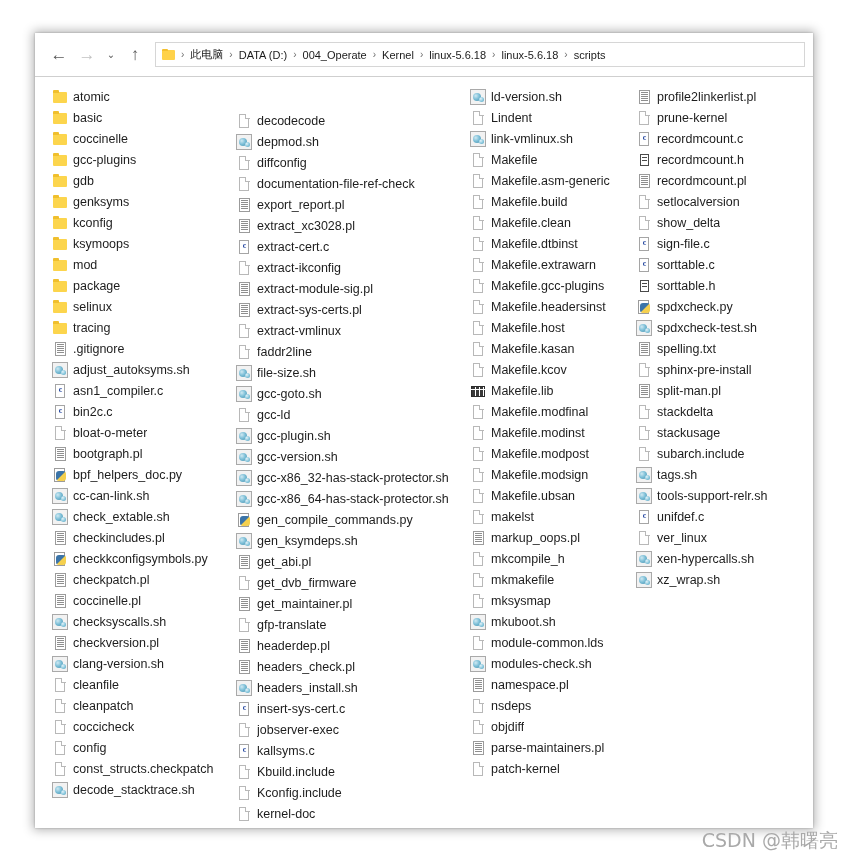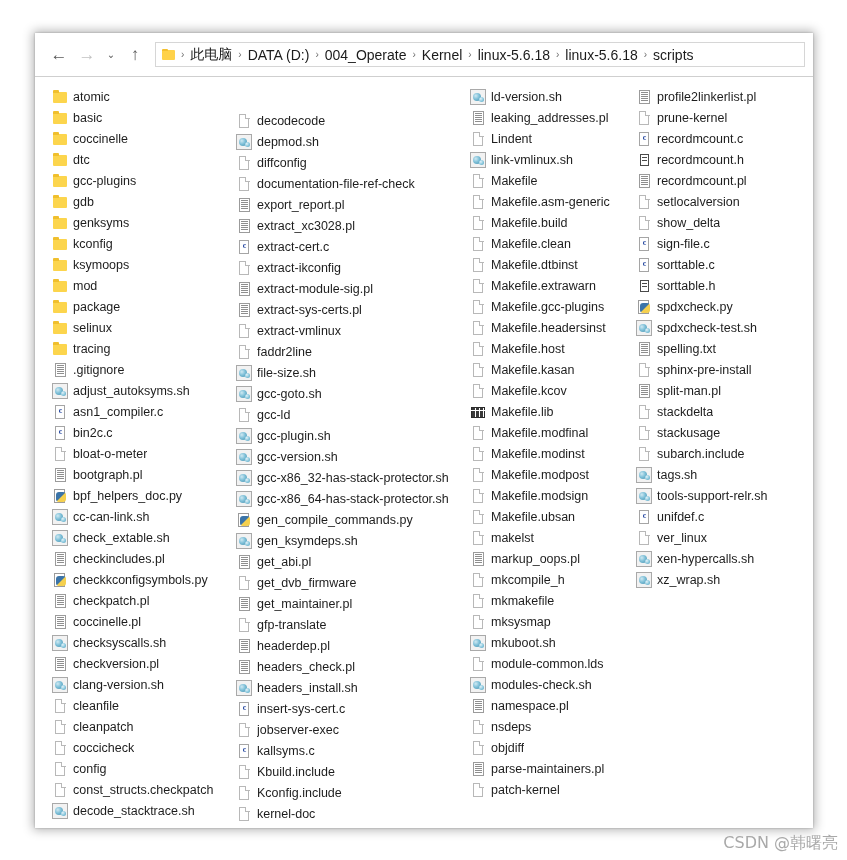--- a/index.html
+++ b/index.html
@@ -56,21 +56,21 @@
   .crumb-folder::before{
     content:"";position:absolute;left:0;top:1px;
     width:13px;height:10px;background:#ffd24a;
     border-radius:0 1px 1px 1px;
   }
   .crumb-folder::after{
     content:"";position:absolute;left:0;top:0px;
     width:6px;height:2px;background:#f5c02e;border-radius:1px 1px 0 0;
   }
   .crumb{
-    font-size:14px;color:#1b1b1b;
+    font-size:11px;color:#1b1b1b;
     white-space:nowrap;
     padding:1px 2px;
   }
   .sep{
     font-size:10px;color:#6f6f6f;
     padding:0 4px;
     user-select:none;
   }
   
   #filepane{
@@ -221,21 +221,21 @@
     border:1px solid #2b2b2b;
     box-sizing:border-box;
   }
   .ic-lib::after{
     content:"";position:absolute;left:1px;top:6px;
     width:14px;height:1px;background:#ffffff;
   }
   
   #watermark{
     position:absolute;right:9px;bottom:6px;
-    font-size:16px;
+    font-size:19px;
     color:#a9a9a9;
     font-family:"DejaVu Sans",sans-serif;
     white-space:nowrap;
     user-select:none;
   }
 </style>
 </head>
 <body>
 
 <div id="explorer">
@@ -275,24 +275,20 @@
           <div class="entry">
             <span class="ic ic-folder"></span>
             <span class="nm">basic</span>
           </div>
           <div class="entry">
             <span class="ic ic-folder"></span>
             <span class="nm">coccinelle</span>
           </div>
           <div class="entry">
             <span class="ic ic-folder"></span>
-            <span class="nm">dtc</span>
-          </div>
-          <div class="entry">
-            <span class="ic ic-folder"></span>
             <span class="nm">gcc-plugins</span>
           </div>
           <div class="entry">
             <span class="ic ic-folder"></span>
             <span class="nm">gdb</span>
           </div>
           <div class="entry">
             <span class="ic ic-folder"></span>
             <span class="nm">genksyms</span>
           </div>
@@ -544,24 +540,20 @@
           </div>
           <div class="entry">
             <span class="ic ic-file"></span>
             <span class="nm">kernel-doc</span>
           </div>
         </div>
         <div class="col col2">
           <div class="entry">
             <span class="ic ic-sh"></span>
             <span class="nm">ld-version.sh</span>
-          </div>
-          <div class="entry">
-            <span class="ic ic-doc"></span>
-            <span class="nm">leaking_addresses.pl</span>
           </div>
           <div class="entry">
             <span class="ic ic-file"></span>
             <span class="nm">Lindent</span>
           </div>
           <div class="entry">
             <span class="ic ic-sh"></span>
             <span class="nm">link-vmlinux.sh</span>
           </div>
           <div class="entry">

